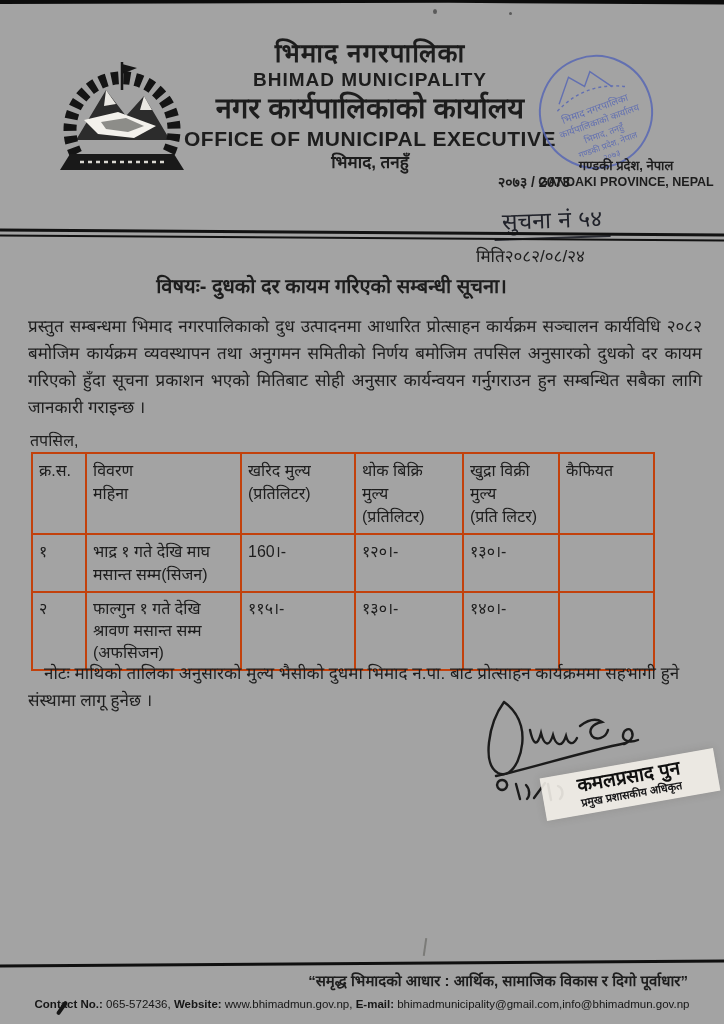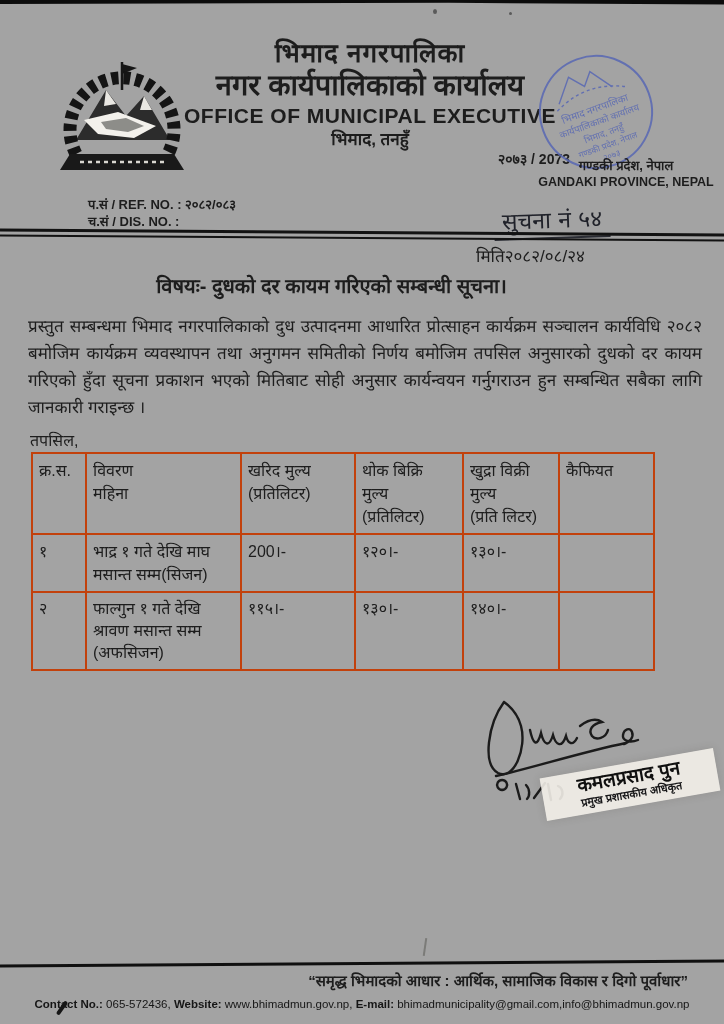--- a/index.html
+++ b/index.html
@@ -93,20 +93,21 @@
       <path d="M38,64 L72,56 L110,70 L88,82 L52,78 Z" fill="#f3f1ec"></path>
       <path d="M55,66 L80,62 L98,70 L82,76 L60,73 Z" fill="#8d8d89"></path>
       <path d="M30,98 A52,52 0 1 1 122,98" stroke="#141414" stroke-width="13" stroke-dasharray="7 5" fill="none"></path>
       <path d="M24,98 L128,98 L138,114 L14,114 Z" fill="#191919"></path>
       <line x1="34" y1="106" x2="118" y2="106" stroke="#d8d6d0" stroke-width="2.5" stroke-dasharray="4 4"></line>
     </svg>
   </div>
 
   <div class="header-center" data-name="letterhead">
     <div class="h-np1" data-name="municipality-title-nepali">भिमाद नगरपालिका</div>
+    <div class="h-en1" data-name="municipality-title-english">BHIMAD MUNICIPALITY</div>
     <div class="h-np2" data-name="office-title-nepali">नगर कार्यपालिकाको कार्यालय</div>
     <div class="h-en2" data-name="office-title-english">OFFICE OF MUNICIPAL EXECUTIVE</div>
     <div class="h-np3" data-name="place-nepali">भिमाद, तनहुँ</div>
     <div class="h-year" data-name="establishment-year">२०७३ / 2073</div>
   </div>
 
   <div class="stamp-wrap" data-name="office-round-stamp">
     <svg width="144" height="144" viewBox="0 0 144 144" data-name="round-stamp-graphic">
       <g fill="none" stroke="#5b6ab3" stroke-width="2">
         <circle cx="72" cy="72" r="56"></circle>
@@ -123,24 +124,20 @@
         <text x="72" y="121" font-size="8.5" data-name="stamp-line-5">२०७३</text>
       </g>
     </svg>
   </div>
 
   <div class="province" data-name="province-block">
     <div class="prov-np" data-name="province-nepali">गण्डकी प्रदेश, नेपाल</div>
     <div class="prov-en" data-name="province-english">GANDAKI PROVINCE, NEPAL</div>
   </div>
 
-  <div class="ref-block" data-name="reference-block">
-    <div data-name="ref-no-line">प.सं / REF. NO. : २०८२/०८३</div>
-    <div data-name="dispatch-no-line">च.सं  / DIS. NO. :</div>
-  </div>
 
   <div class="notice-hw" data-name="handwritten-notice-number">सुचना नं ५४</div>
 
   <div class="rule-double" data-name="header-divider-rule">
     <div class="r1"></div>
       <div class="r2"></div>
   </div>
 
   <div class="date-line" data-name="letter-date">मिति२०८२/०८/२४</div>
 
@@ -172,36 +169,37 @@
         <th data-name="col-retail-price">खुद्रा विक्री
 मुल्य
 (प्रति लिटर)</th>
         <th data-name="col-remarks">कैफियत</th>
       </tr>
     </thead>
     <tbody>
       <tr class="r1" data-name="table-row">
         <td data-name="cell-serial">१</td>
         <td data-name="cell-description">भाद्र १ गते देखि माघ मसान्त सम्म(सिजन)</td>
-        <td data-name="cell-purchase-price">200।-</td>
+        <td data-name="cell-purchase-price">160।-</td>
         <td data-name="cell-wholesale-price">१२०।-</td>
         <td data-name="cell-retail-price">१३०।-</td>
         <td data-name="cell-remarks"></td>
       </tr>
       <tr class="r2" data-name="table-row">
         <td data-name="cell-serial">२</td>
         <td data-name="cell-description">फाल्गुन १ गते देखि श्रावण मसान्त सम्म (अफसिजन)</td>
         <td data-name="cell-purchase-price">११५।-</td>
         <td data-name="cell-wholesale-price">१३०।-</td>
         <td data-name="cell-retail-price">१४०।-</td>
         <td data-name="cell-remarks"></td>
       </tr>
     </tbody>
   </table>
 
+  <div class="note" data-name="note-paragraph">नोटः माथिको तालिका अनुसारको मुल्य भैसीको दुधमा भिमाद न.पा. बाट प्रोत्साहन कार्यक्रममा सहभागी हुने संस्थामा लागू हुनेछ ।</div>
 
   <div class="sig-svg" data-name="signature-scribble">
     <svg width="200" height="125" viewBox="0 0 200 125" data-name="signature-graphic">
       <g fill="none" stroke="#1b1b1b" stroke-width="2.4" stroke-linecap="round">
         <path d="M34,16 C18,38 12,78 28,87 C44,95 57,62 51,40 C48,29 41,21 34,16"></path>
         <path d="M60,44 c3,14 7,18 11,3 c3,12 8,15 12,2 c3,11 9,13 13,1 c2,8 7,10 11,2"></path>
         <path d="M110,40 c8,-6 16,-8 22,-4 c-10,2 -14,8 -10,14 c4,5 14,2 16,-6"></path>
         <path d="M26,90 C62,82 112,66 156,57"></path>
         <path d="M154,58 c6,-2 10,-7 8,-12 c-2,-5 -8,-3 -9,3 c-1,6 7,8 15,5"></path>
         <path d="M32,104 a5,5 0 1 1 0.2,0"></path>

